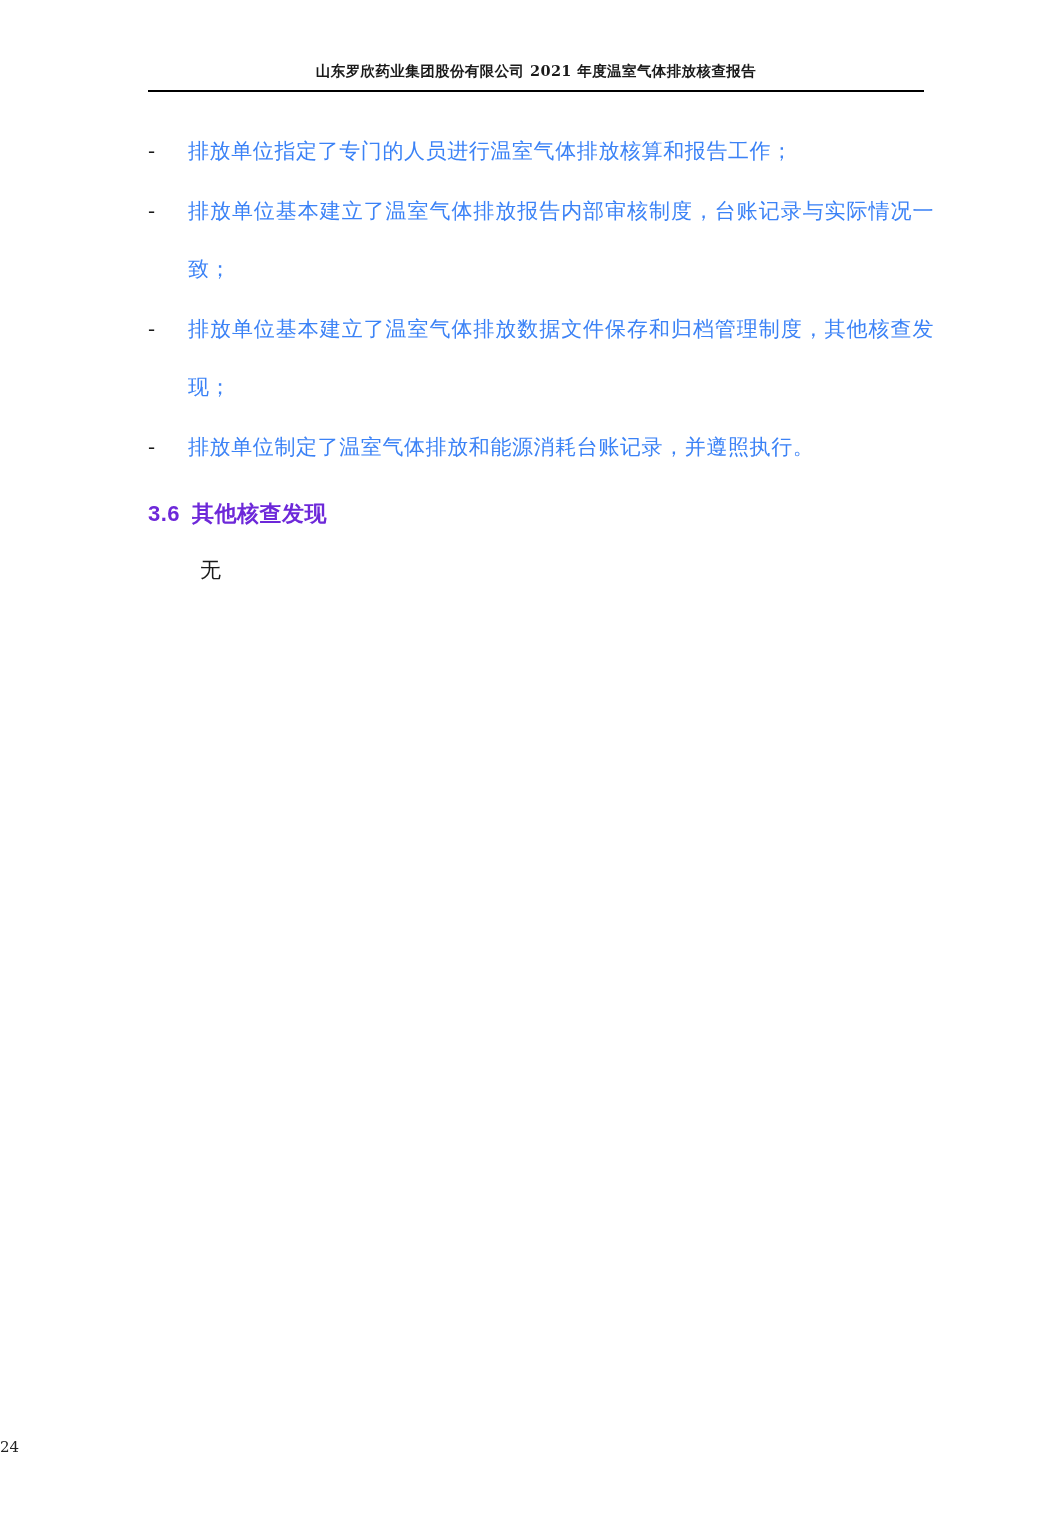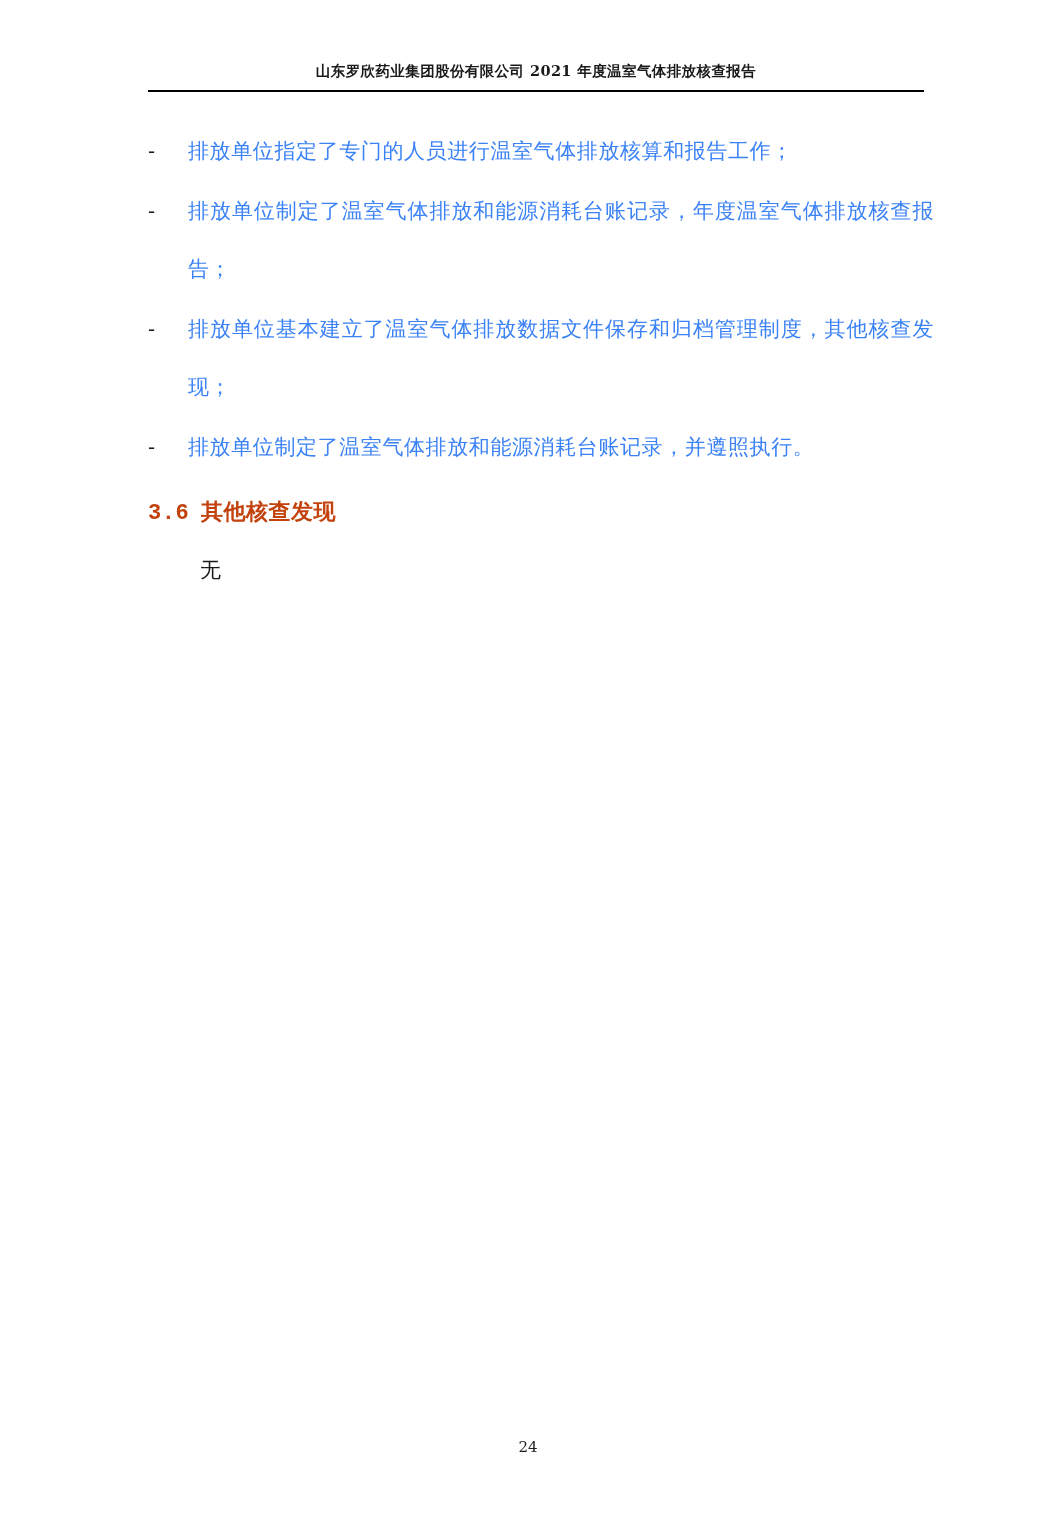--- a/index.html
+++ b/index.html
@@ -69,44 +69,43 @@
   .bullet-body {
     flex: 1 1 auto;
     font-family: "DejaVu Serif", serif;
     font-size: 21px;
     line-height: 58px;
     letter-spacing: 0.6px;
     color: #3b82f6;
     text-align: justify;
   }
   .section-heading {
-    font-family: Liberation Mono, monospace;
+    font-family: Liberation Sans, sans-serif;
     font-size: 22px;
     font-weight: 700;
     line-height: 56px;
     margin-top: 10px;
     letter-spacing: 0.5px;
-    color: #c2410c;
+    color: #6d28d9;
   }
   .section-heading .num {
     margin-right: 12px;
   }
   .body-para {
     font-family: "DejaVu Serif", serif;
     font-size: 21px;
     line-height: 56px;
     text-indent: 52px;
     color: #1a1a1a;
   }
   .footer {
     position: absolute;
     bottom: 58px;
     left: 0;
     width: 1056px;
-    text-align: center;
     margin-top: 24px;
   }
   .page-number {
     font-family: "DejaVu Serif", serif;
     font-size: 15px;
     color: #222222;
   }
 </style>
 </head>
 <body>
@@ -120,21 +119,21 @@
 
   <div class="content">
 
     <div class="bullet-item">
       <div class="bullet-mark">-</div>
       <div class="bullet-body">排放单位指定了专门的人员进行温室气体排放核算和报告工作；</div>
     </div>
 
     <div class="bullet-item">
       <div class="bullet-mark">-</div>
-      <div class="bullet-body">排放单位制定了温室气体排放和能源消耗台账记录，年度温室气体排放核查报告；</div>
+      <div class="bullet-body">排放单位基本建立了温室气体排放报告内部审核制度，台账记录与实际情况一致；</div>
     </div>
 
     <div class="bullet-item">
       <div class="bullet-mark">-</div>
       <div class="bullet-body">排放单位基本建立了温室气体排放数据文件保存和归档管理制度，其他核查发现；</div>
     </div>
 
     <div class="bullet-item">
       <div class="bullet-mark">-</div>
       <div class="bullet-body">排放单位制定了温室气体排放和能源消耗台账记录，并遵照执行。</div>

